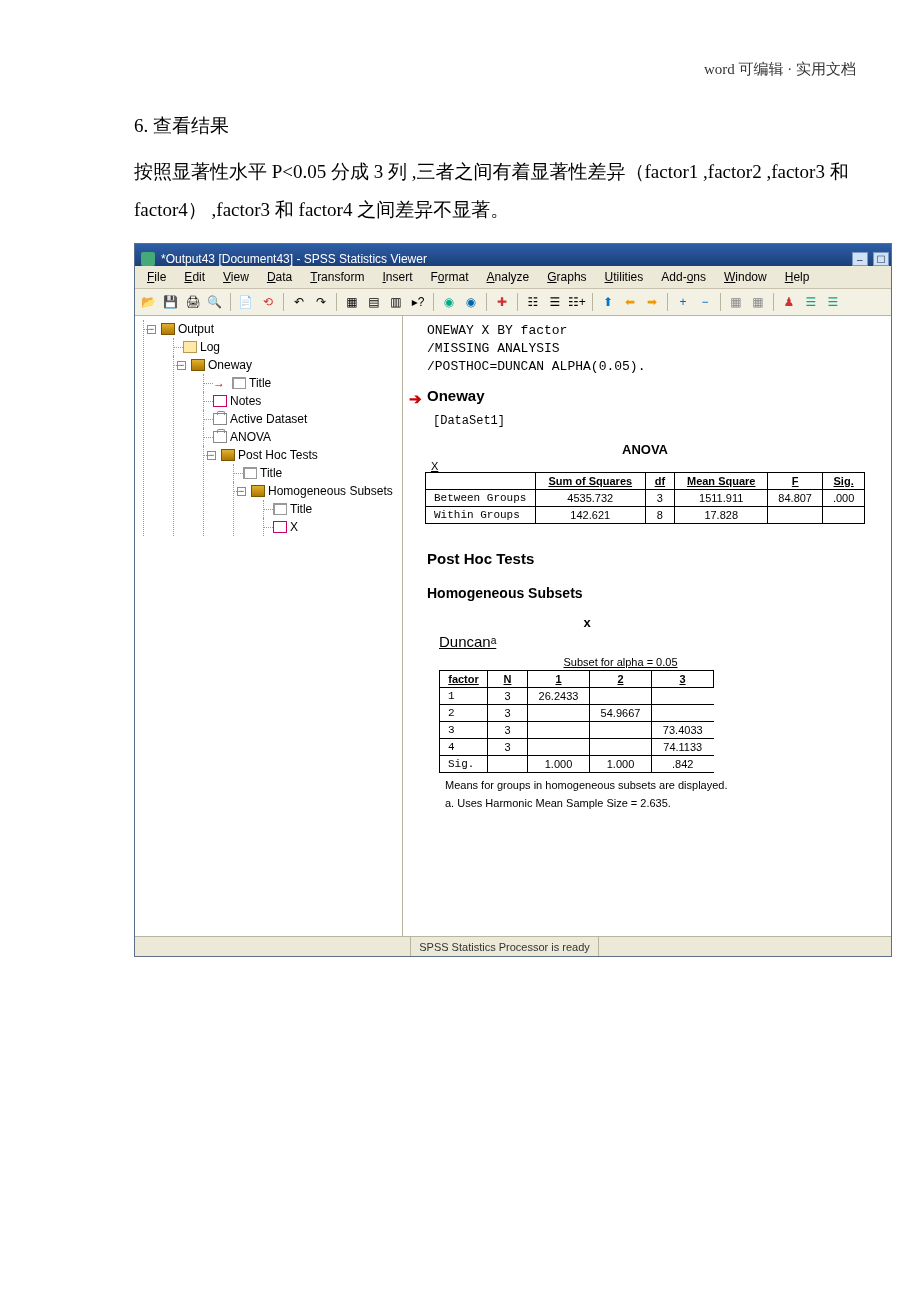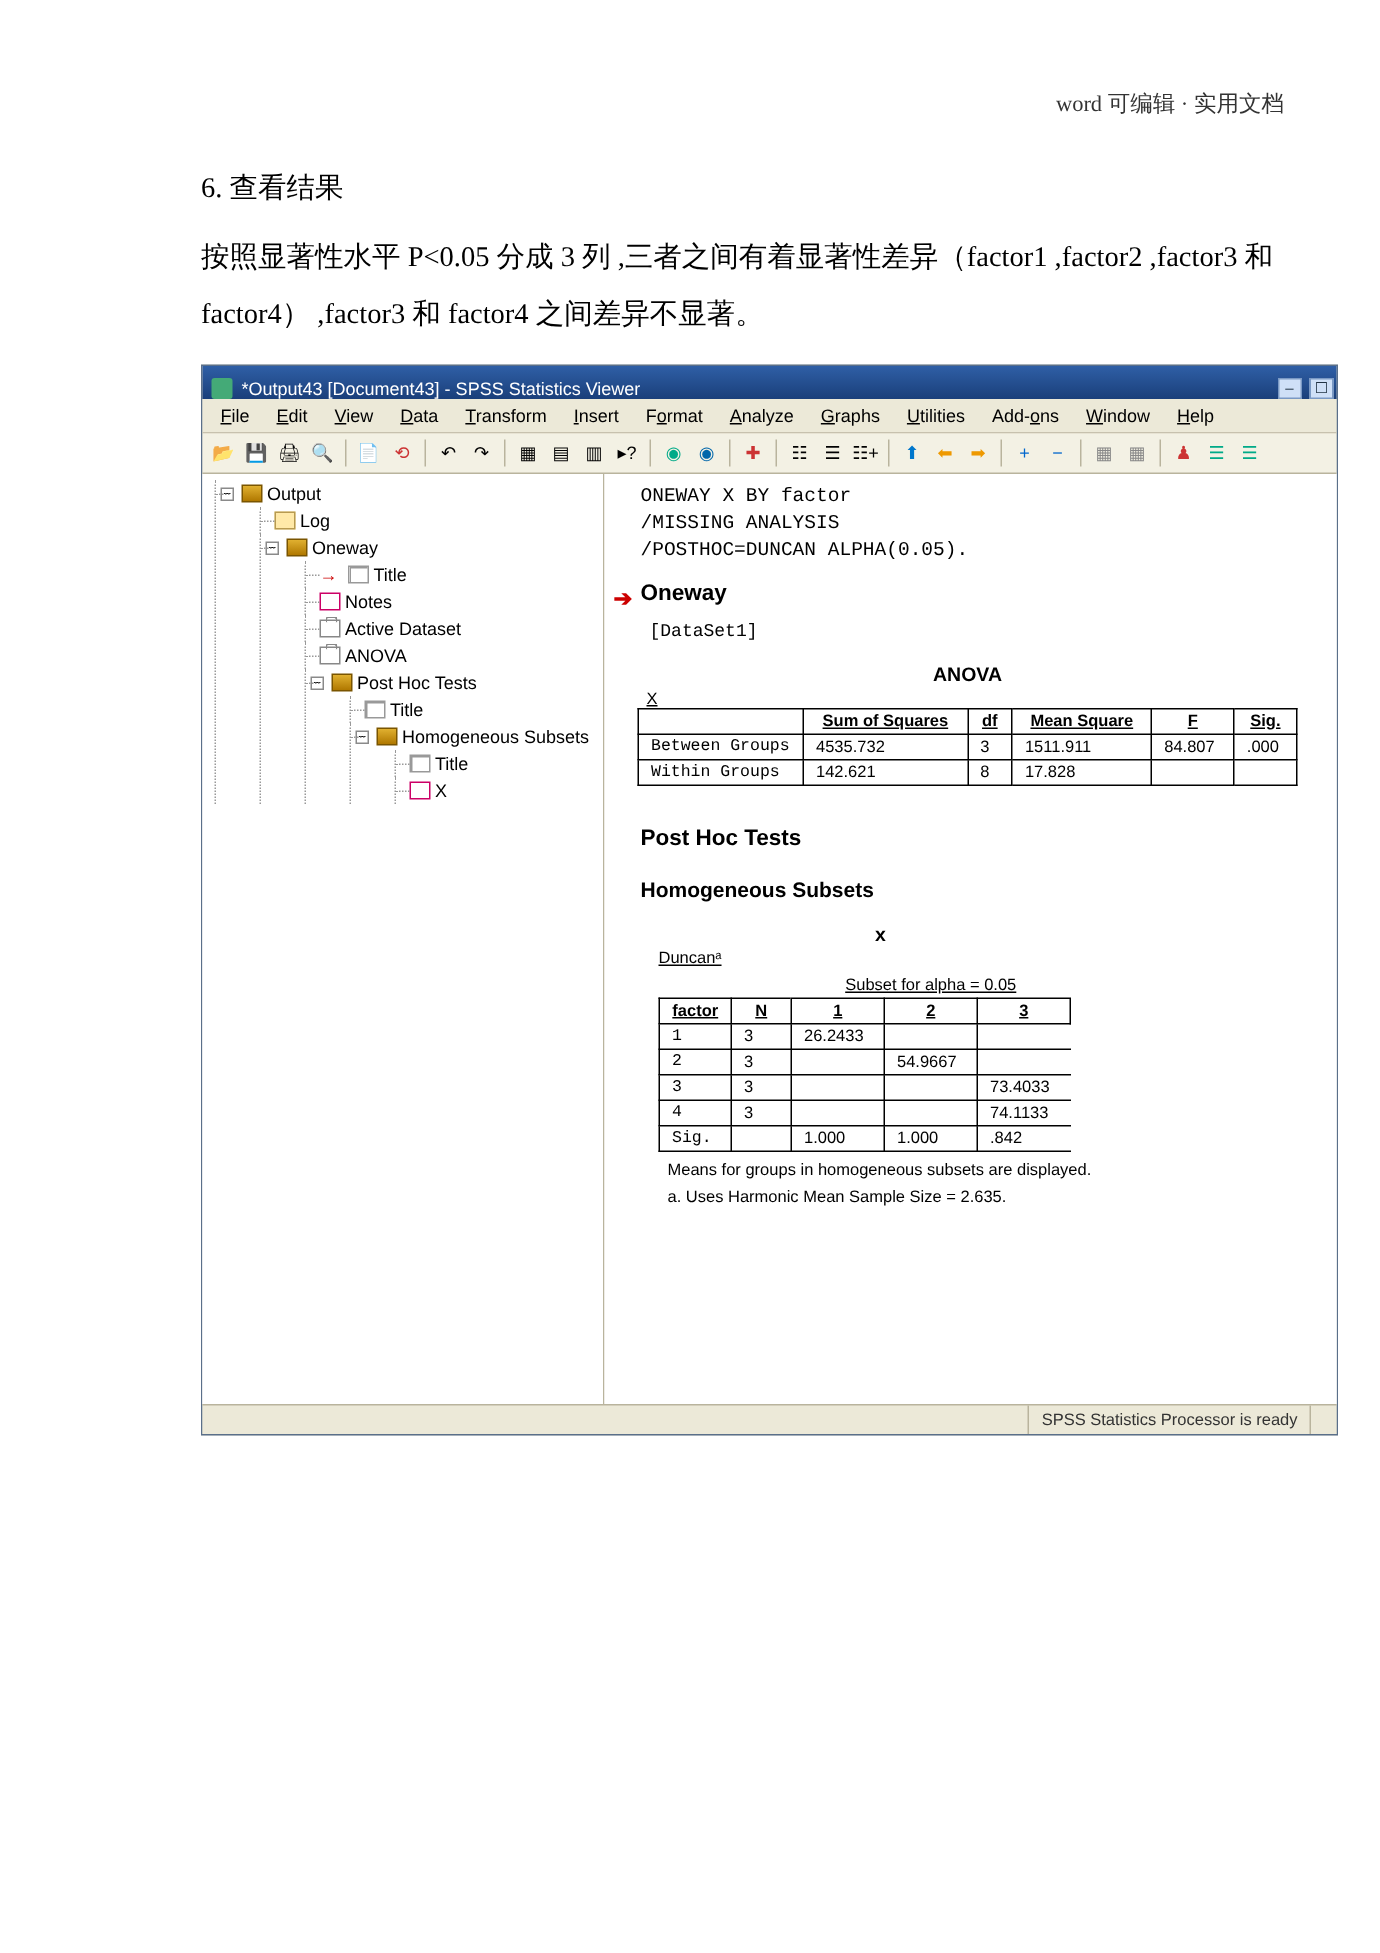--- a/index.html
+++ b/index.html
@@ -169,21 +169,21 @@
   .anova-x { font-size: 11px; text-decoration: underline; margin-left: 6px; }
   table.spss {
     border-collapse: collapse;
     font-family: Arial, sans-serif;
     font-size: 11px;
     padding-left: 12px;
   }
   table.spss th, table.spss td {
     border: 1px solid #000;
     padding: 2px 8px;
-    text-align: left;
+    text-align: center;
   }
   table.spss .hdr { text-align: center; }
   table.spss .lbl { text-align: left; font-family: Liberation Mono, monospace; }
   .anova-tbl th { border-top: 1.5px solid #000; }
   .anova-tbl tr:last-child td { border-bottom: 1.5px solid #000; }
   .anova-tbl td, .anova-tbl th { border-left: none; border-right: none; }
   .anova-tbl th { border-bottom: 1px solid #000; text-decoration: underline; }
   .anova-tbl td { border-top:none; border-bottom:none; }
   .dun-tbl { margin: 4px 0 0 12px; }
   .dun-tbl th { text-decoration: underline; }
@@ -193,21 +193,21 @@
     border-bottom: 1.5px solid #000;
   }
   .dun-inner td { border-right: 1px solid #000; border-left:none; border-top:none; border-bottom:none; padding: 1px 10px; }
   .dun-inner tr td:last-child { border-right:none; }
   .dun-note { font-family: Arial, sans-serif; font-size:11px; margin: 6px 0 0 18px; max-width: 300px; }
   .statusbar {
     border-top: 1px solid #b9b49d;
     height: 20px;
     background: #ece9d8;
     display: flex;
-    justify-content: flex-end;
+    justify-content: center;
     align-items: center;
     font-size: 11px;
     color: #333;
   }
   .statusbar .cell {
     border-left: 1px solid #b9b49d;
     padding: 0 8px;
     height: 100%;
     display: flex; align-items: center;
   }
@@ -429,21 +429,21 @@
               <td></td>
             </tr>
           </tbody>
             </table>
         </div>
 
         <div class="sect-title" style="margin-top:26px">Post Hoc Tests</div>
         <div class="sect-title" style="font-size:14px;margin-top:18px">Homogeneous Subsets</div>
 
         <div class="tbl-caption" style="width:320px;margin-top:14px">x</div>
-        <div style="font-family:Arial;font-size:11px;text-decoration:underline;margin-left:12px">Duncanᵃ</div>
+        <div style="font-family:Arial;font-size:15px;text-decoration:underline;margin-left:12px">Duncanᵃ</div>
 
         <table class="spss dun-tbl">
           <tbody>
               <tr>
             <td style="border:none"></td>
                 <td style="border:none"></td>
             <td colspan="3" class="hdr" style="border:none;border-bottom:1px solid #000;text-decoration:underline">Subset for alpha = 0.05</td>
           </tr>
           <tr class="dun-box">
             <th class="hdr" style="width:48px;border-top:1.5px solid #000;border-bottom:1px solid #000">factor</th>

